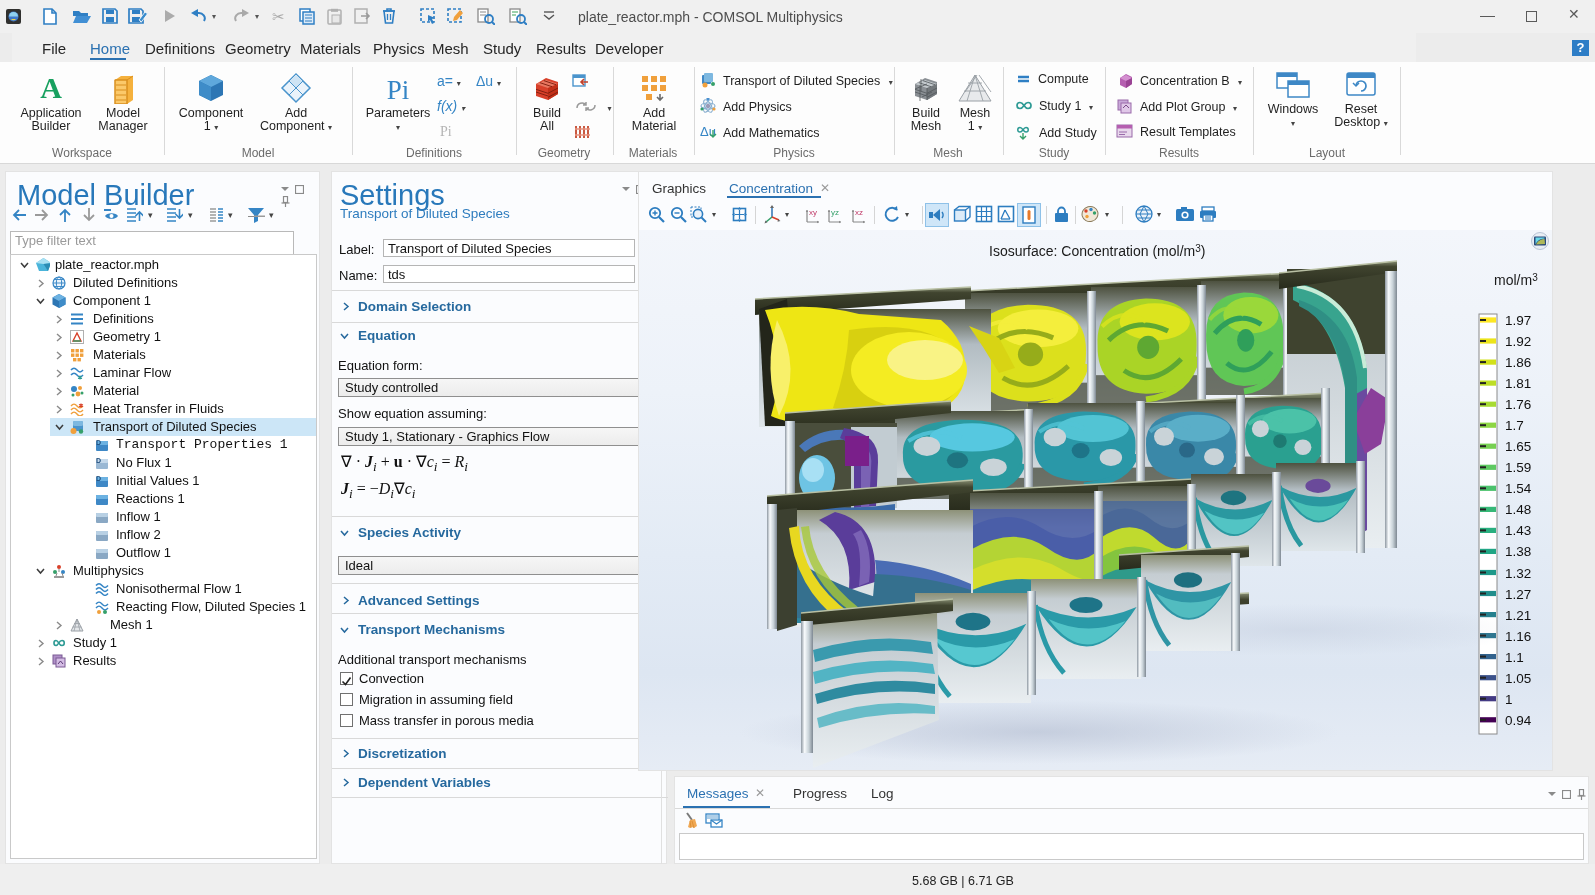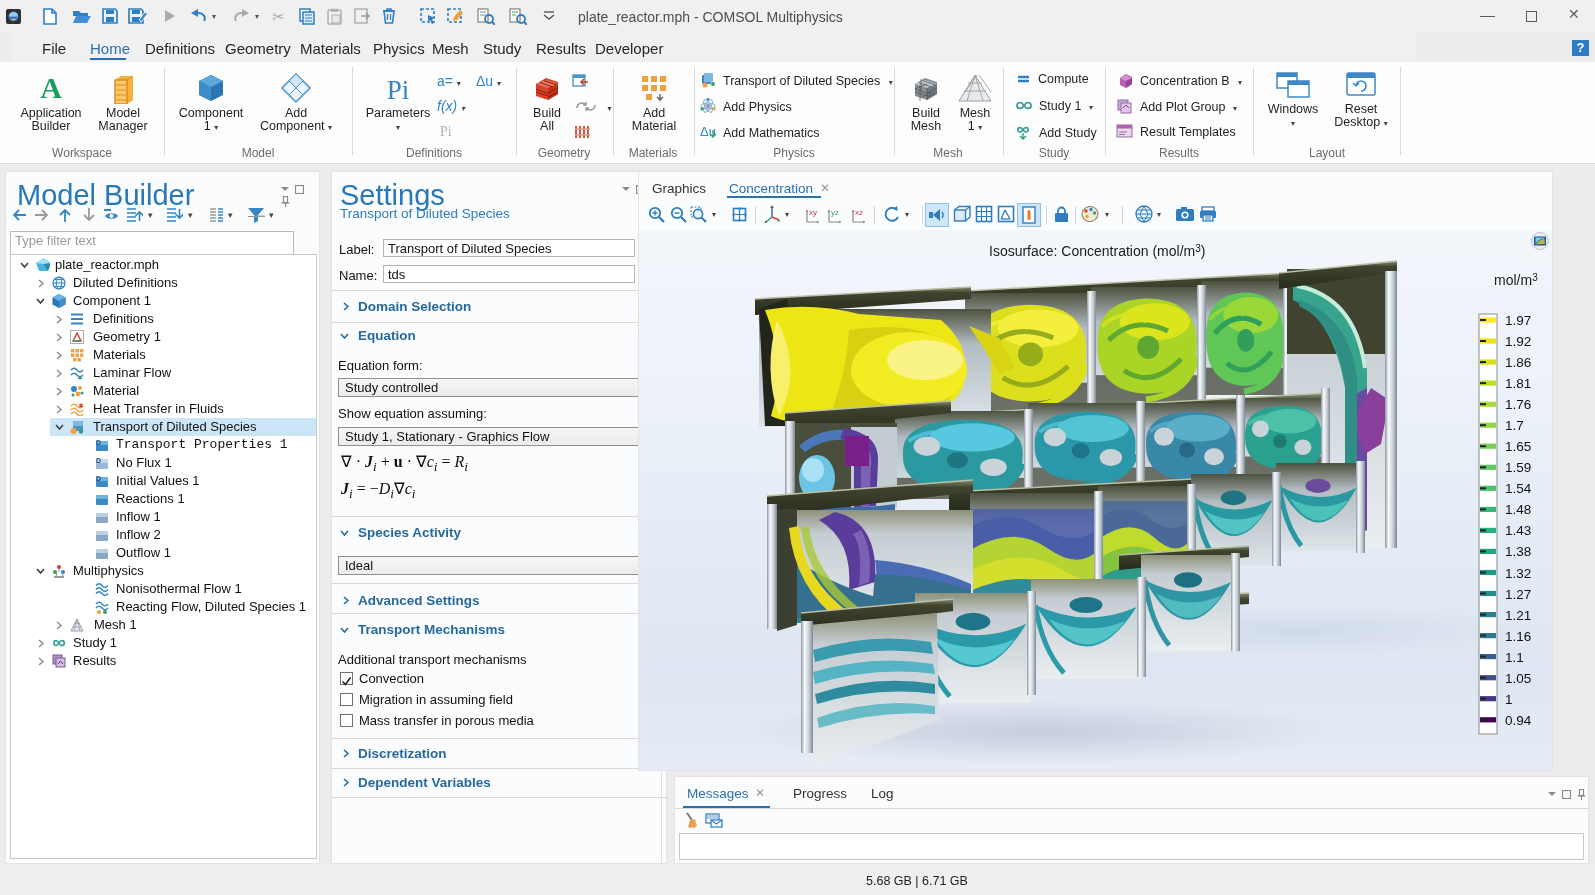--- a/index.html
+++ b/index.html
@@ -566,21 +566,21 @@
         <span style="position:absolute;left:105px;top:1px;">Reacting Flow, Diluted Species 1</span>
       </div>
     <div class="trow" style="left:0;top:361px;">
         <svg class="tic" style="left:44px;top:5px;" width="8" height="9">
           <path d="M2 1l4 3.5L2 8" fill="none" stroke="#8a8a8a" stroke-width="1.4"></path>
         </svg>
         <svg class="tic" style="left:59px;" width="14" height="14">
           <path d="M7 1l6 12H1z" fill="#e4e7ea" stroke="#9aa0a6"></path>
           <path d="M7 1L4 13m3-12l3 12M2.5 9h9M4 5.5h6" stroke="#9aa0a6" stroke-width="0.8" fill="none"></path>
         </svg>
-        <span style="position:absolute;left:83px;top:1px;text-align:right;">Mesh 1</span>
+        <span style="position:absolute;left:99px;top:1px;text-align:right;">Mesh 1</span>
       </div>
     <div class="trow" style="left:0;top:379px;">
         <svg class="tic" style="left:26px;top:5px;" width="8" height="9">
           <path d="M2 1l4 3.5L2 8" fill="none" stroke="#8a8a8a" stroke-width="1.4"></path>
         </svg>
         <svg class="tic" style="left:41px;" width="15" height="14">
           <path d="M4 4.5C1.3 4.5 1.3 9.5 4 9.5 6.7 9.5 6.7 4.5 10 4.5c3 0 3 5 0 5-3.3 0-3.3-5-6-5z" fill="none" stroke="#2d9a94" stroke-width="1.6"></path>
         </svg>
         <span style="position:absolute;left:62px;top:1px;">Study 1</span>
       </div>
@@ -1110,14 +1110,14 @@
         <rect x="1" y="1" width="13" height="9" fill="#fff" stroke="#3585c5" stroke-width="1.3"></rect>
         <path d="M2 3h11M2 5h11" stroke="#3585c5" stroke-width="0.8"></path>
         <rect x="6" y="7" width="11" height="7" fill="#fff" stroke="#3585c5" stroke-width="1.3"></rect>
         <path d="M6 7l5.5 4L17 7" fill="none" stroke="#3585c5" stroke-width="1.1"></path>
       </svg>
   </div>
   <div class="abs" style="left:4px;top:56px;width:905px;height:27px;background:#fff;border:1px solid #c9c9c9;"></div>
 </div>
 
 <div id="statusbar">
-    <span style="position:absolute;left:866px;top:10px;">5.68 GB | 6.71 GB</span>
+    <span style="position:absolute;left:912px;top:10px;">5.68 GB | 6.71 GB</span>
   </div>
 
 </body></html>

